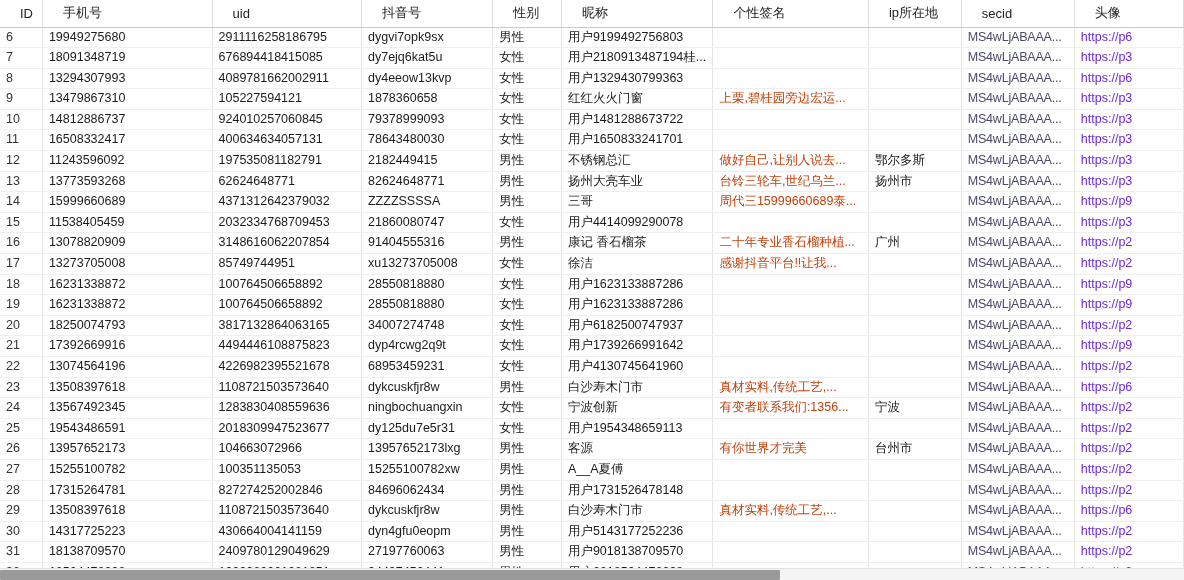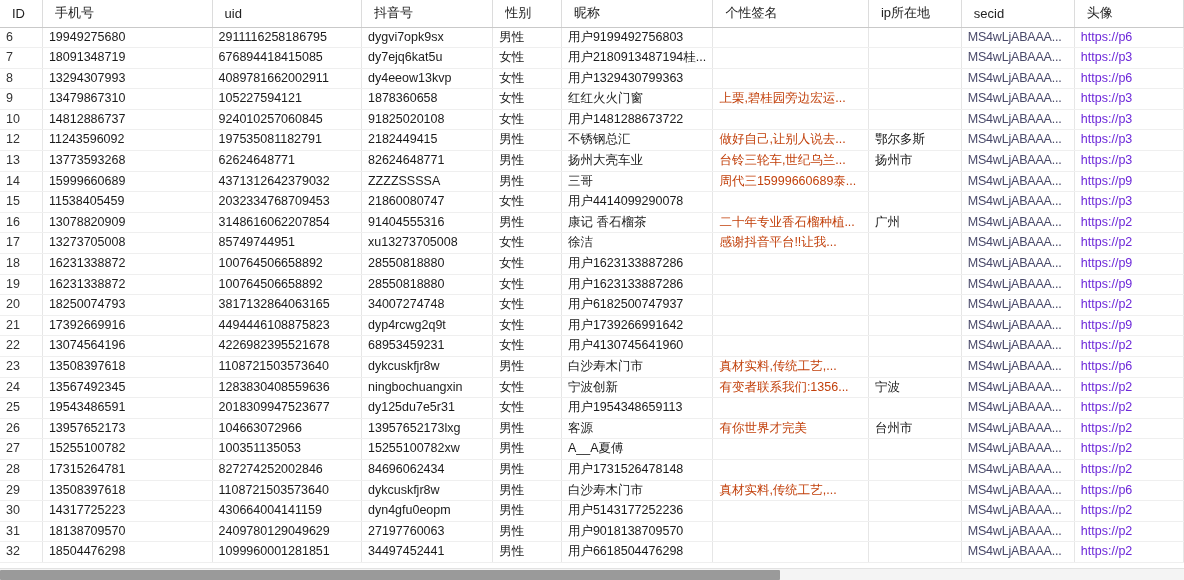--- a/index.html
+++ b/index.html
@@ -21,21 +21,21 @@
     border-collapse: collapse;
     table-layout: fixed;
     width: 1184px;
     font-size: 12.5px;
     color: #1b1b1b;
   }
   table.data-grid th {
     height: 27px;
     font-weight: normal;
     text-align: left;
-    padding: 0 12px;
+    padding: 0 20px;
     border-right: 1px solid #dcdcdc;
     border-bottom: 1px solid #c9c9c9;
     background: #ffffff;
     color: #222;
     font-size: 13px;
     white-space: nowrap;
     overflow: hidden;
   }
   table.data-grid td {
     height: 19.6px;
@@ -145,23 +145,35 @@
           <td class="c-nick">红红火火门窗</td>
           <td class="c-sign">上栗,碧桂园旁边宏运...</td>
           <td class="c-ip"></td>
           <td class="c-secid">MS4wLjABAAA...</td>
           <td class="c-avatar">https://p3</td>
         </tr>
         <tr>
           <td class="c-id">10</td>
           <td class="c-phone">14812886737</td>
           <td class="c-uid">924010257060845</td>
-          <td class="c-douyin">91825020108</td>
+          <td class="c-douyin">79378999093</td>
           <td class="c-gender">女性</td>
           <td class="c-nick">用户1481288673722</td>
+          <td class="c-sign"></td>
+          <td class="c-ip"></td>
+          <td class="c-secid">MS4wLjABAAA...</td>
+          <td class="c-avatar">https://p3</td>
+        </tr>
+        <tr>
+          <td class="c-id">11</td>
+          <td class="c-phone">16508332417</td>
+          <td class="c-uid">400634634057131</td>
+          <td class="c-douyin">78643480030</td>
+          <td class="c-gender">女性</td>
+          <td class="c-nick">用户1650833241701</td>
           <td class="c-sign"></td>
           <td class="c-ip"></td>
           <td class="c-secid">MS4wLjABAAA...</td>
           <td class="c-avatar">https://p3</td>
         </tr>
         <tr>
           <td class="c-id">12</td>
           <td class="c-phone">11243596092</td>
           <td class="c-uid">197535081182791</td>
           <td class="c-douyin">2182449415</td>

